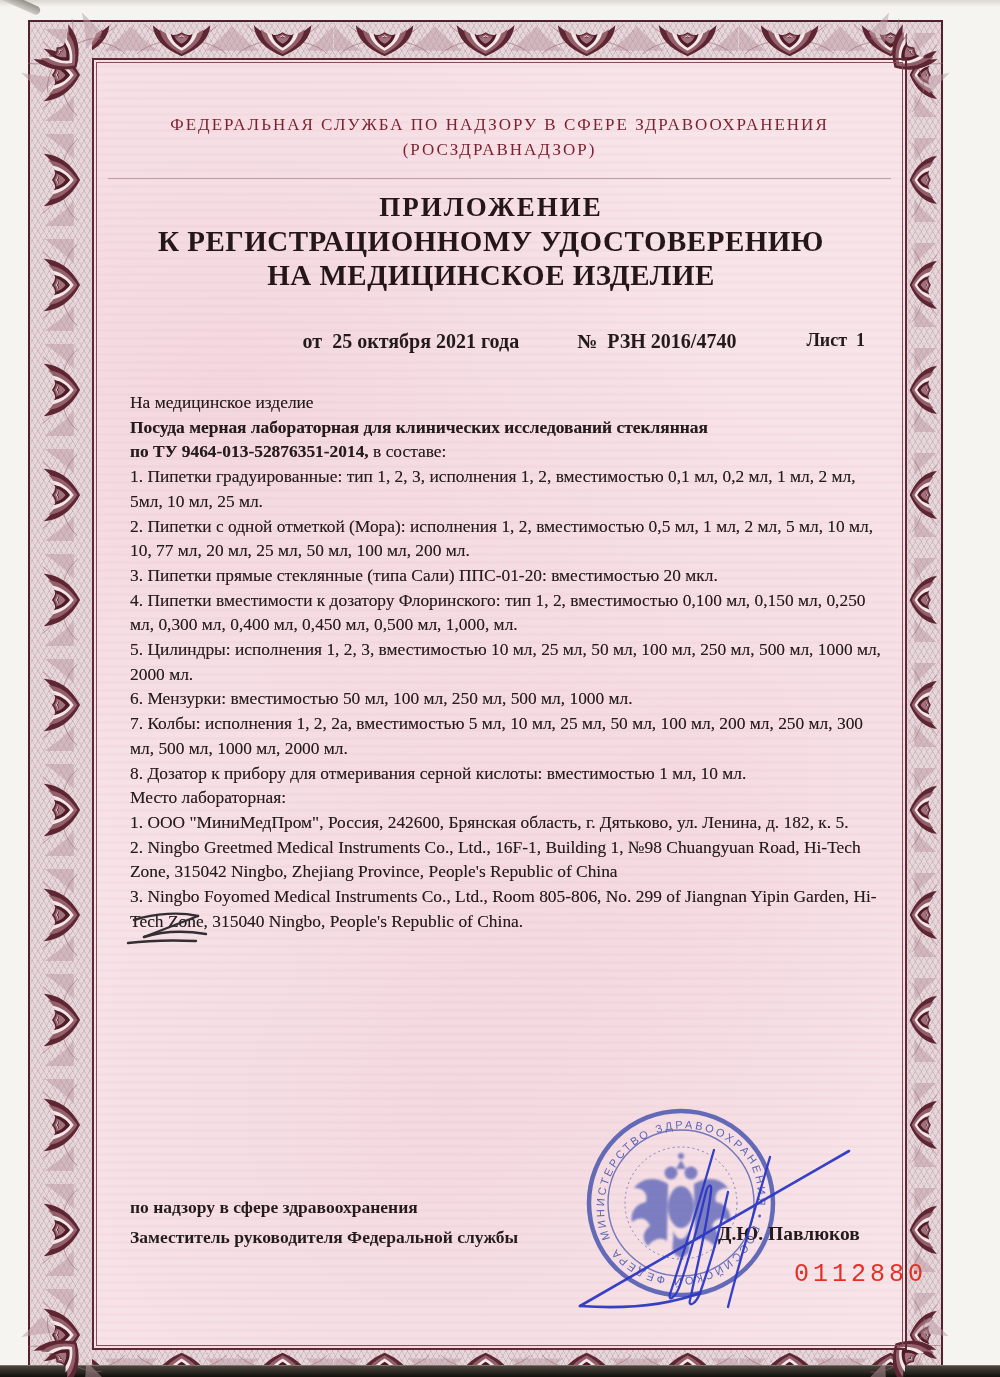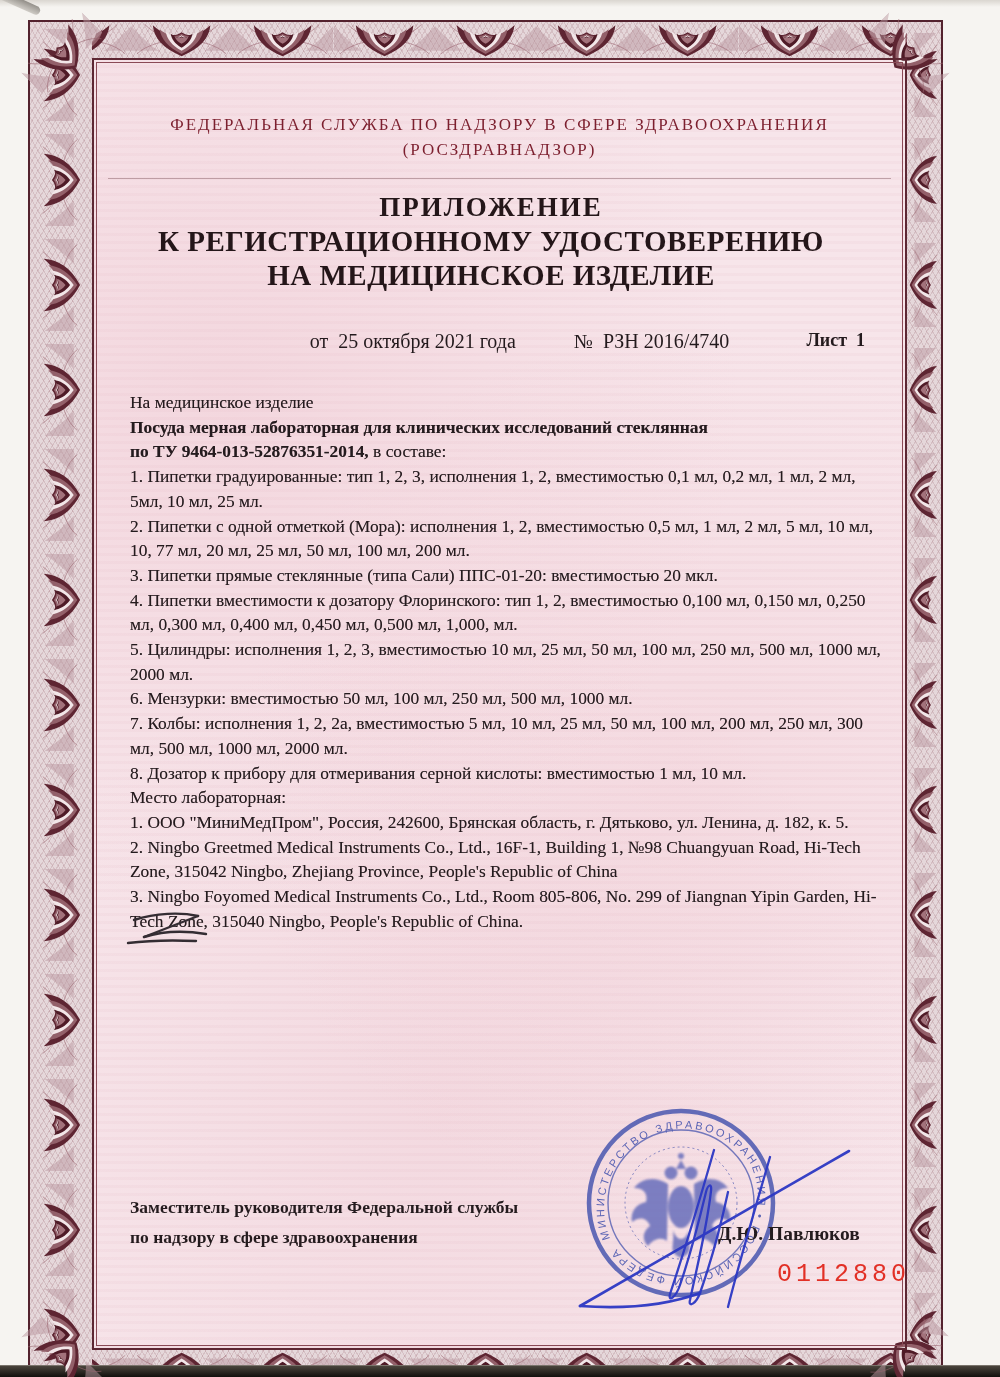--- a/index.html
+++ b/index.html
@@ -62,39 +62,39 @@
   
   .org-block{position:absolute;top:52px;left:0;right:0;text-align:center;
     color:#7c1f2e;font-size:17px;line-height:25px;letter-spacing:2px;font-weight:500;}
   .divider{position:absolute;top:118px;left:14px;right:14px;height:0;
     border-top:1px solid rgba(124,84,92,.45);}
   .title-block{position:absolute;top:130px;left:0;right:17px;text-align:center;
     font-weight:bold;color:#241619;}
   .title-block .t1{font-size:27px;line-height:34px;letter-spacing:2px;}
   .title-block .t2,.title-block .t3{font-size:29px;line-height:34px;letter-spacing:.5px;}
   .date-row{position:absolute;top:247px;left:0;right:0;text-align:center;
-    font-weight:normal;font-size:20px;white-space:pre;}
+    font-weight:bold;font-size:20px;white-space:pre;}
   .date-row .num{margin-left:58px;}
   .sheet{position:absolute;top:270px;right:40px;font-weight:bold;font-size:18px;white-space:pre;}
 
   
   .doc-body{position:absolute;top:330px;left:36px;width:757px;
     font-size:17.4px;line-height:24.7px;color:#241b1e;
     text-shadow:0 0 .4px rgba(45,28,34,.45);}
   .doc-body p{margin:0;}
 
   
   .scribble{position:absolute;top:850px;left:28px;width:100px;height:42px;z-index:5;}
 
   
   .signer-block{position:absolute;top:1132px;left:36px;font-weight:bold;
     font-size:17.5px;line-height:30px;color:#241b1e;}
   .signer-name{position:absolute;top:1163px;left:624px;font-weight:bold;
     font-size:19.5px;color:#241b1e;z-index:6;}
-  .serial{position:absolute;top:1200px;left:683px;
+  .serial{position:absolute;top:1200px;left:700px;
     font-family:"Liberation Mono", monospace;font-size:25px;letter-spacing:4px;
     color:#e23026;z-index:6;}
   .stamp{position:absolute;top:1046px;left:490px;width:194px;height:194px;z-index:4;
     opacity:.92;}
   .signature{position:absolute;top:1077px;left:468px;width:300px;height:178px;z-index:7;}
 </style>
 </head>
 <body>
 
 <svg width="0" height="0" style="position:absolute" aria-hidden="true">
@@ -416,22 +416,22 @@
       <svg class="scribble" viewBox="0 0 100 42">
         <g fill="none" stroke="#342d33" stroke-width="2.4" stroke-linecap="round">
           <path d="M12,10 C34,3 58,2 76,6"></path>
           <path d="M76,6 L22,27"></path>
           <path d="M22,27 C44,20 66,21 84,24"></path>
           <path d="M6,33 C30,30 52,30 74,31"></path>
         </g>
       </svg>
 
       <div class="signer-block">
+        <div>по надзору в сфере здравоохранения</div>
         <div>Заместитель руководителя Федеральной службы</div>
-        <div>по надзору в сфере здравоохранения</div>
       </div>
 
       <div class="signer-name">Д.Ю. Павлюков</div>
 
       <div class="serial">0112880</div>
 
       <svg class="stamp" viewBox="0 0 194 194">
         <defs>
           <filter id="blur1" x="-20%" y="-20%" width="140%" height="140%">
               <feGaussianBlur stdDeviation="0.9"></feGaussianBlur>

